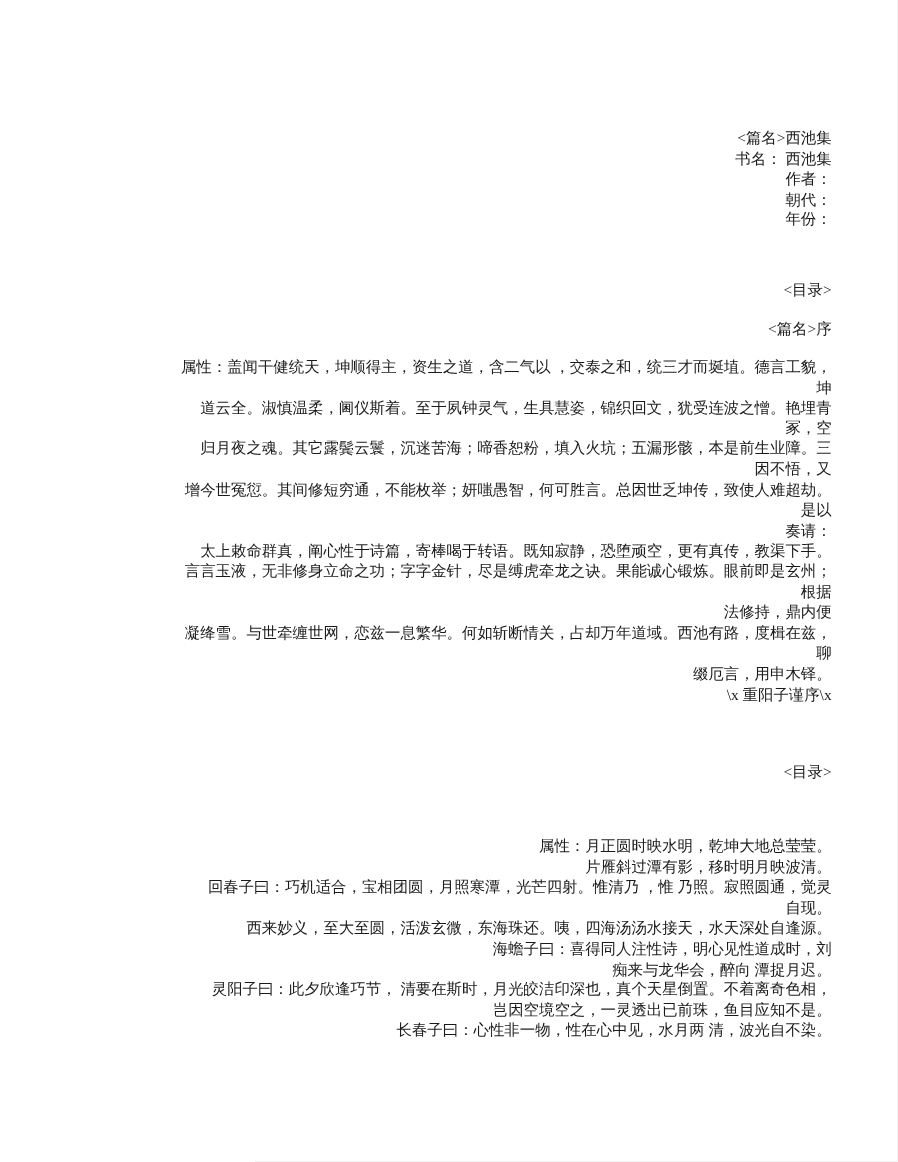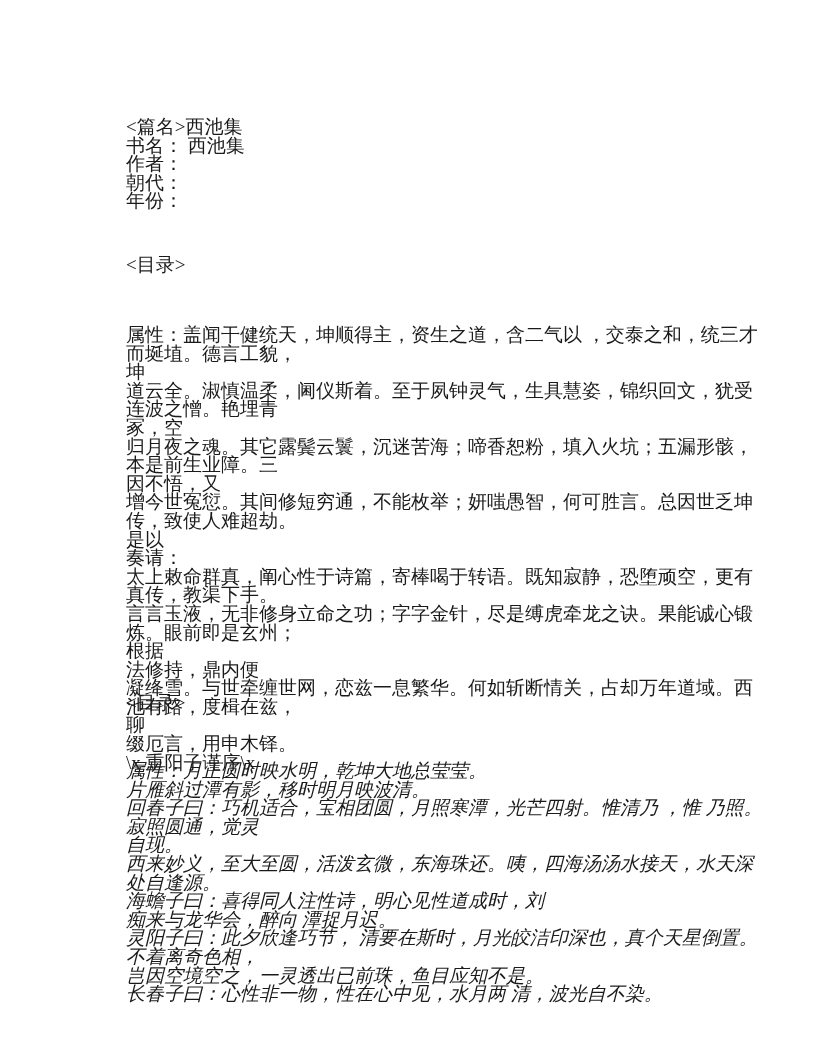--- a/index.html
+++ b/index.html
@@ -11,50 +11,52 @@
     position: relative;
     width: 816px;
     height: 1056px;
     margin: 0 auto;
     background: #ffffff;
     overflow: hidden;
     font-family: "Liberation Serif", "DejaVu Serif", serif;
   }
   .textblock {
     position: absolute;
-    left: 126px;
+    left: 116px;
     width: 640px;
-    font-size: 19px;
+    font-size: 14px;
     line-height: 18.6px;
     color: #1a1a1a;
     white-space: pre-line;      
     letter-spacing: 0;
     font-weight: 400;
+    text-align: right;
   }
   .sec-meta      { top: 118px; }
   .sec-toc1      { top: 256px; }
   .sec-head1     { top: 292px; }
   .sec-preface   { top: 326px; }
   .sec-toc2      { top: 694px; }
   .sec-head2     { top: 728px; }
-  .sec-poem      { top: 762px; font-style: italic; }
+  .sec-poem      { top: 762px; }
 </style>
 </head>
 <body>
 
 <div class="page">
 
   <div class="textblock sec-meta">&lt;篇名&gt;西池集
 书名： 西池集
 作者：
 朝代：
 年份：</div>
 
   <div class="textblock sec-toc1">&lt;目录&gt;</div>
 
+  <div class="textblock sec-head1">&lt;篇名&gt;序</div>
 
   <div class="textblock sec-preface">属性：盖闻干健统天，坤顺得主，资生之道，含二气以 ，交泰之和，统三才而埏埴。德言工貌，
 坤
 道云全。淑慎温柔，阃仪斯着。至于夙钟灵气，生具慧姿，锦织回文，犹受连波之憎。艳埋青
 冢，空
 归月夜之魂。其它露鬓云鬟，沉迷苦海；啼香恕粉，填入火坑；五漏形骸，本是前生业障。三
 因不悟，又
 增今世冤愆。其间修短穷通，不能枚举；妍嗤愚智，何可胜言。总因世乏坤传，致使人难超劫。
 是以
 奏请：

